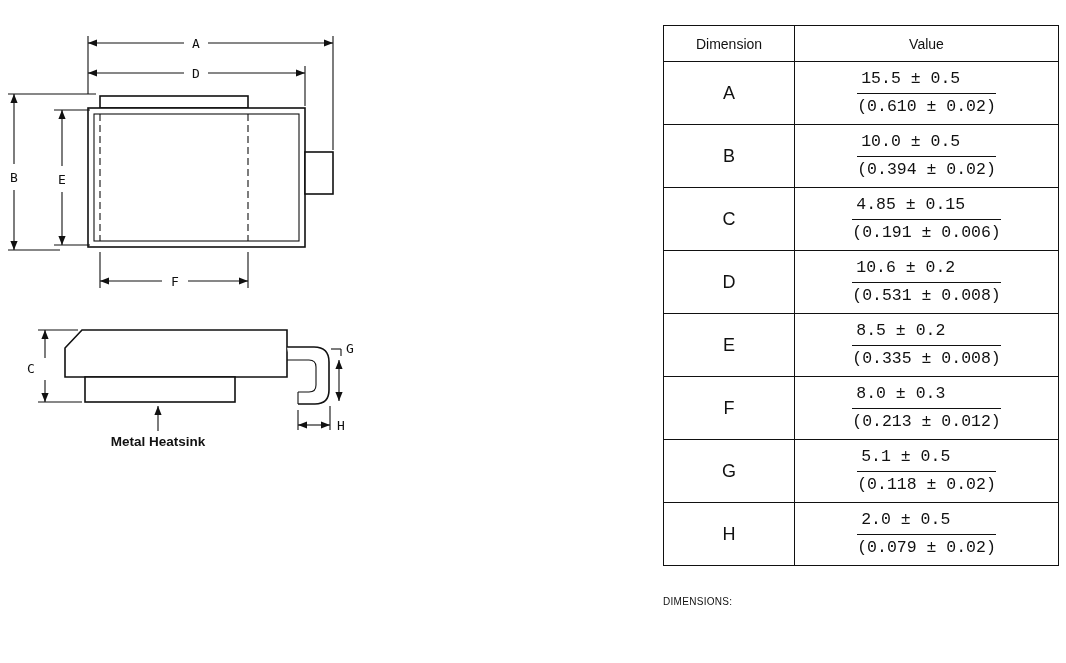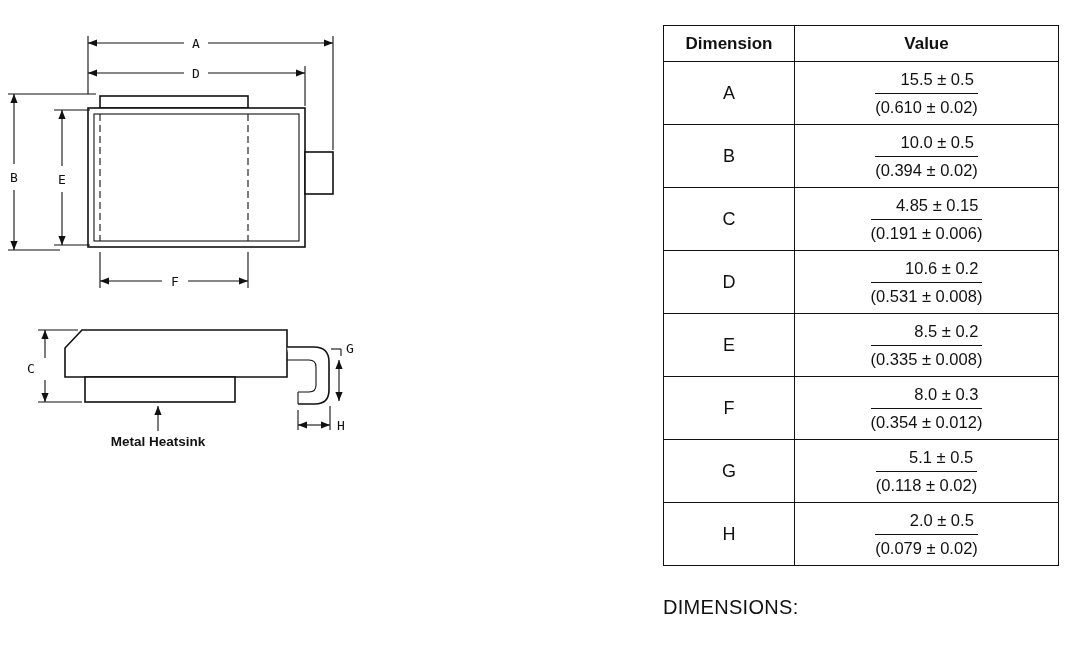--- a/index.html
+++ b/index.html
@@ -12,30 +12,30 @@
   svg .part { fill:#fff; stroke:#111; stroke-width:1.6; }
   svg .thin { fill:none; stroke:#111; stroke-width:1.1; }
   svg .dim  { fill:none; stroke:#111; stroke-width:1.1; }
   svg .dash { fill:none; stroke:#111; stroke-width:1.1; stroke-dasharray:7 4; }
   svg .heatsink-text { font-family:"Liberation Sans", sans-serif; font-weight:bold; font-size:13.5px; }
 
   
   .dim-table-wrap { position:absolute; left:663px; top:25px; width:396px; }
   table.dims { border-collapse:collapse; width:100%; }
   table.dims th, table.dims td { border:1.5px solid #111; text-align:center; vertical-align:middle; }
-  table.dims th { font-size:17px; font-weight:bold; height:36px; }
+  table.dims th { font-size:14px; font-weight:normal; height:36px; }
   table.dims td.dimcol { width:131px; font-size:18px; }
   table.dims td { height:63px; font-size:16.5px; }
-  .frac { display:inline-block; text-align:right; line-height:1.35; }
+  .frac { display:inline-block; text-align:left; line-height:1.35;font-family:Liberation Mono, monospace; }
   .frac .mm { display:block; border-bottom:1.5px solid #111; padding:0 4px 2px 4px; }
   .frac .inch { display:block; padding-top:2px; }
 
   
   .footer { position:absolute; left:663px; top:596px; display:flex; align-items:center; }
-  .footer .lbl { font-size:20px; letter-spacing:.3px; }
+  .footer .lbl { font-size:10px; letter-spacing:.3px; }
   .footer .frac2 { display:inline-block; text-align:center; margin-left:44px; font-size:14.5px; line-height:1.35; }
   .footer .frac2 .num { display:block; border-bottom:1.5px solid #111; padding:0 6px 2px 6px; }
   .footer .frac2 .den { display:block; padding-top:2px; }
 </style>
 </head>
 <body>
 
 <div class="page">
 
   <div class="drawing">
@@ -144,21 +144,21 @@
         <tr>
           <td class="dimcol">D</td>
           <td><span class="frac"><span class="mm">10.6 ± 0.2</span><span class="inch">(0.531 ± 0.008)</span></span></td>
         </tr>
         <tr>
           <td class="dimcol">E</td>
           <td><span class="frac"><span class="mm">8.5 ± 0.2</span><span class="inch">(0.335 ± 0.008)</span></span></td>
         </tr>
         <tr>
           <td class="dimcol">F</td>
-          <td><span class="frac"><span class="mm">8.0 ± 0.3</span><span class="inch">(0.354 ± 0.012)</span></span></td>
+          <td><span class="frac"><span class="mm">8.0 ± 0.3</span><span class="inch">(0.213 ± 0.012)</span></span></td>
         </tr>
         <tr>
           <td class="dimcol">G</td>
           <td><span class="frac"><span class="mm">5.1 ± 0.5</span><span class="inch">(0.118 ± 0.02)</span></span></td>
         </tr>
         <tr>
           <td class="dimcol">H</td>
           <td><span class="frac"><span class="mm">2.0 ± 0.5</span><span class="inch">(0.079 ± 0.02)</span></span></td>
         </tr>
       </tbody>

